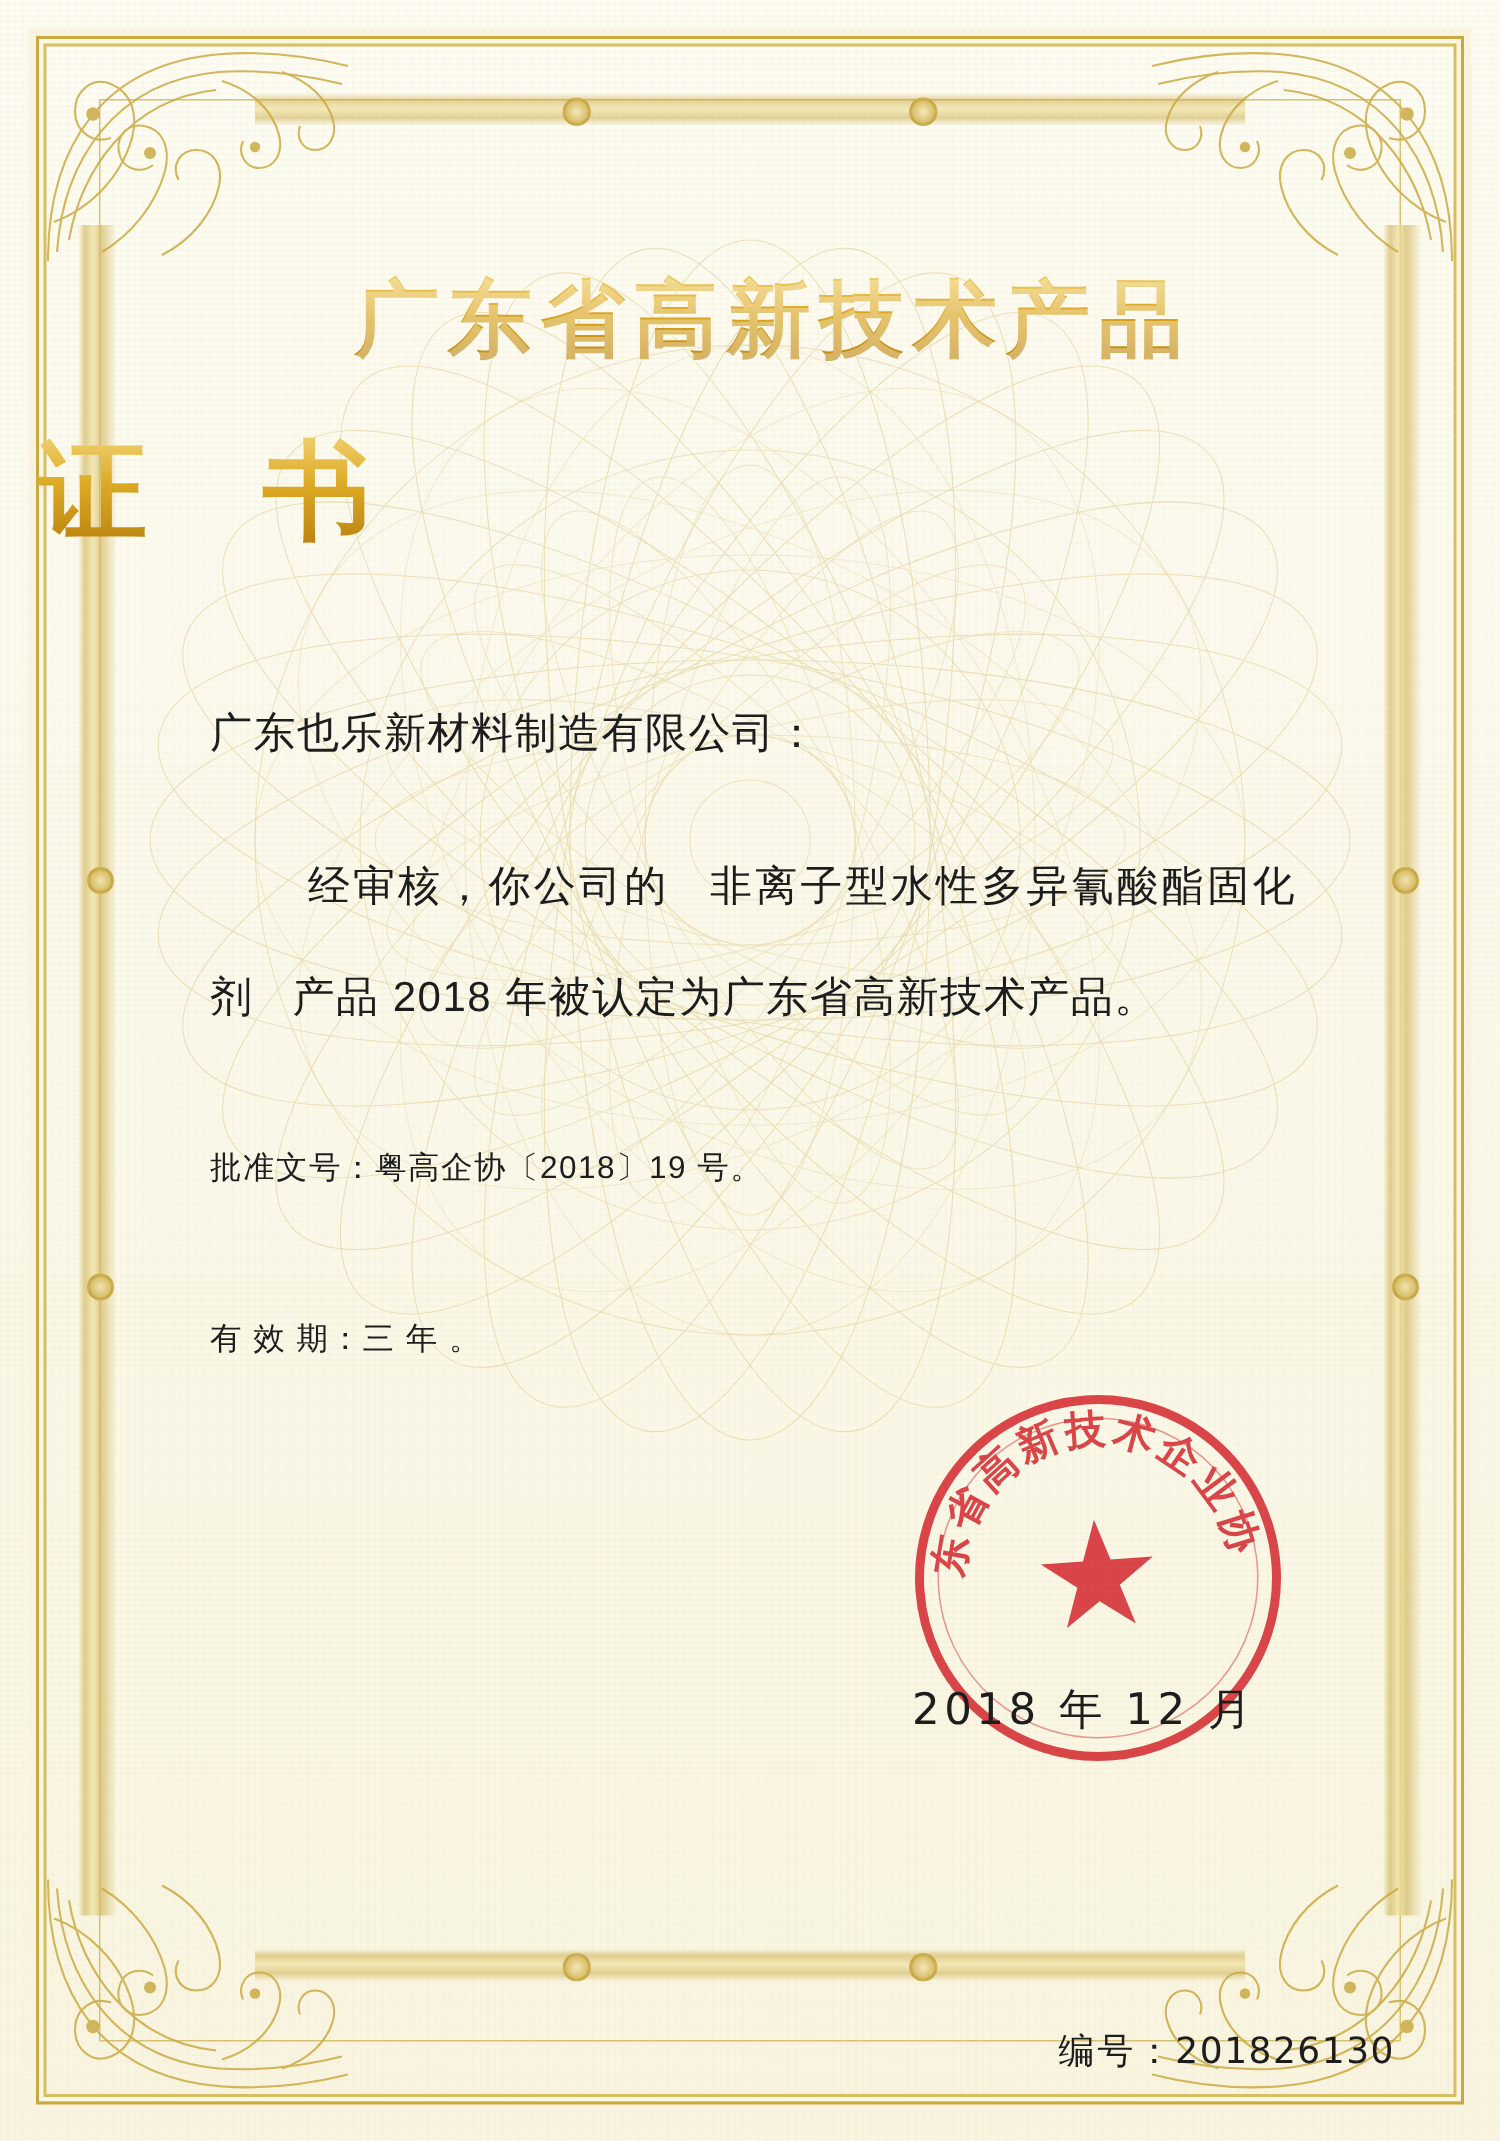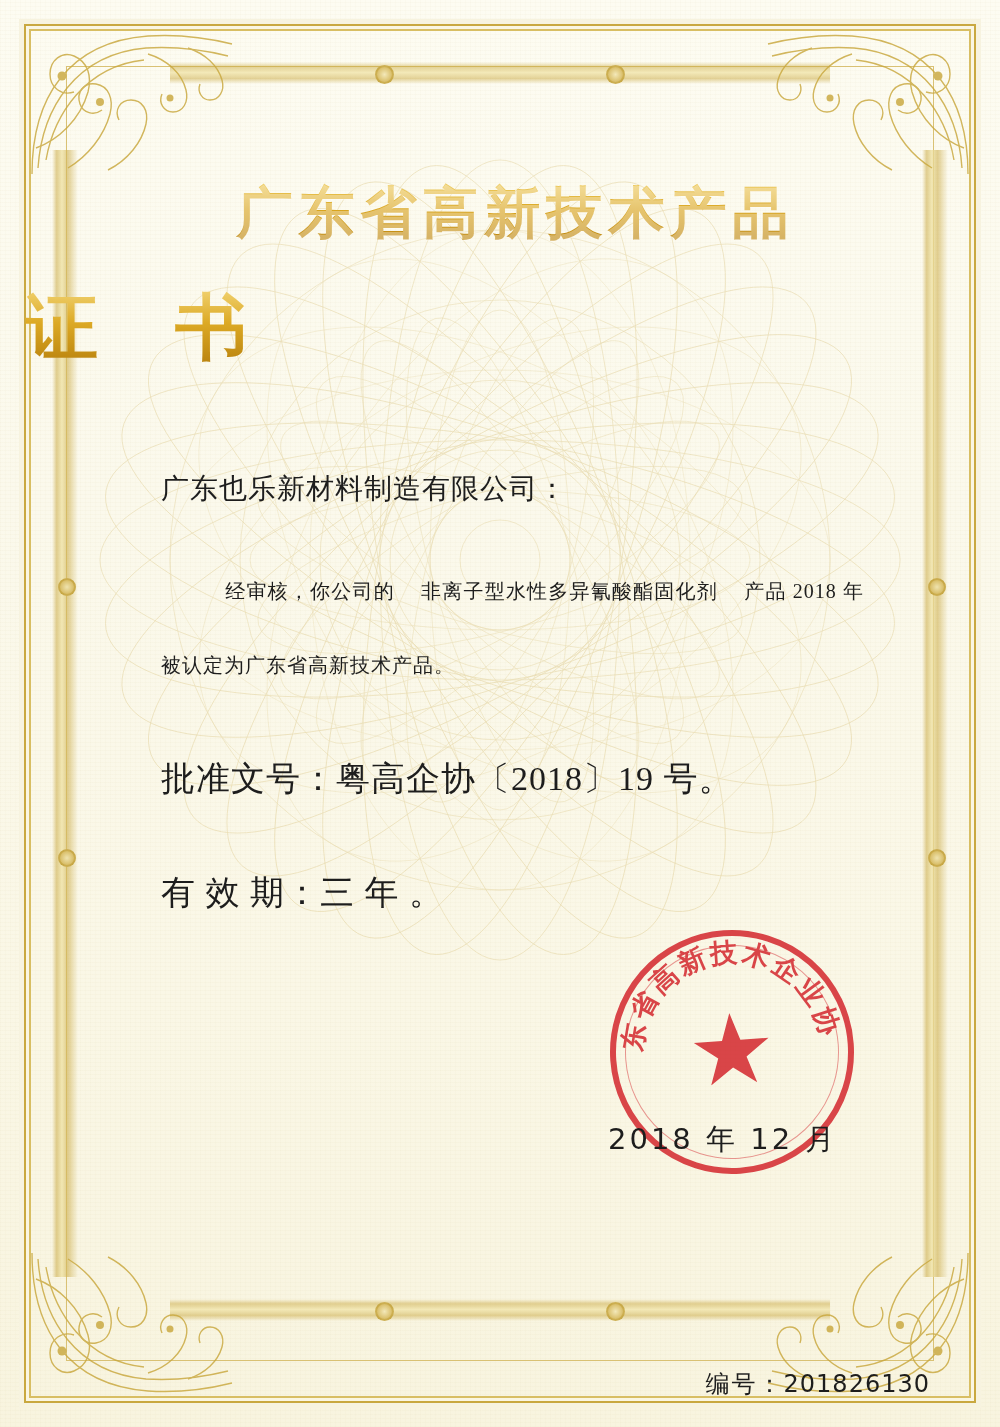--- a/index.html
+++ b/index.html
@@ -172,41 +172,40 @@
     -webkit-text-fill-color: transparent;
   }
 
   
   .body-text {
     position: absolute;
     left: 140px;
     right: 136px;
     top: 452px;
     color: #1d1d1d;
-    font-family: Liberation Serif, serif;
+    font-family: Liberation Sans, sans-serif;
     font-size: 27px;
     line-height: 74px;
-    margin-left: 21px;
   }
   .addressee {
     font-size: 28px;
     letter-spacing: 1px;
     margin-bottom: 28px;
   }
   .para {
-    font-size: 20px;
+    font-size: 28px;
     letter-spacing: 1px;
     text-align: justify;
     margin: 0;
   }
   .para .indent { display: inline-block; width: 64px; }
   .para .gap { display: inline-block; width: 26px; }
   .line-approval,
   .line-validity {
-    font-size: 34px;
+    font-size: 21px;
     letter-spacing: 1px;
     margin-top: 40px;
   }
 
   
   .seal {
     position: absolute;
     left: 610px;
     top: 930px;
     width: 232px;
@@ -241,21 +240,21 @@
     top: 1120px;
     font-size: 29px;
     letter-spacing: 3px;
     color: #1d1d1d;
   }
 
   
   .serial {
     position: absolute;
     right: 70px;
-    bottom: 27px;
+    bottom: 44px;
     font-size: 24px;
     letter-spacing: 1px;
     color: #1d1d1d;
   }
   .serial .serial-label { letter-spacing: 2px; }
   .serial .serial-value { font-family: "DejaVu Sans", "Liberation Sans", sans-serif; }
 </style>
 </head>
 <body>
 

